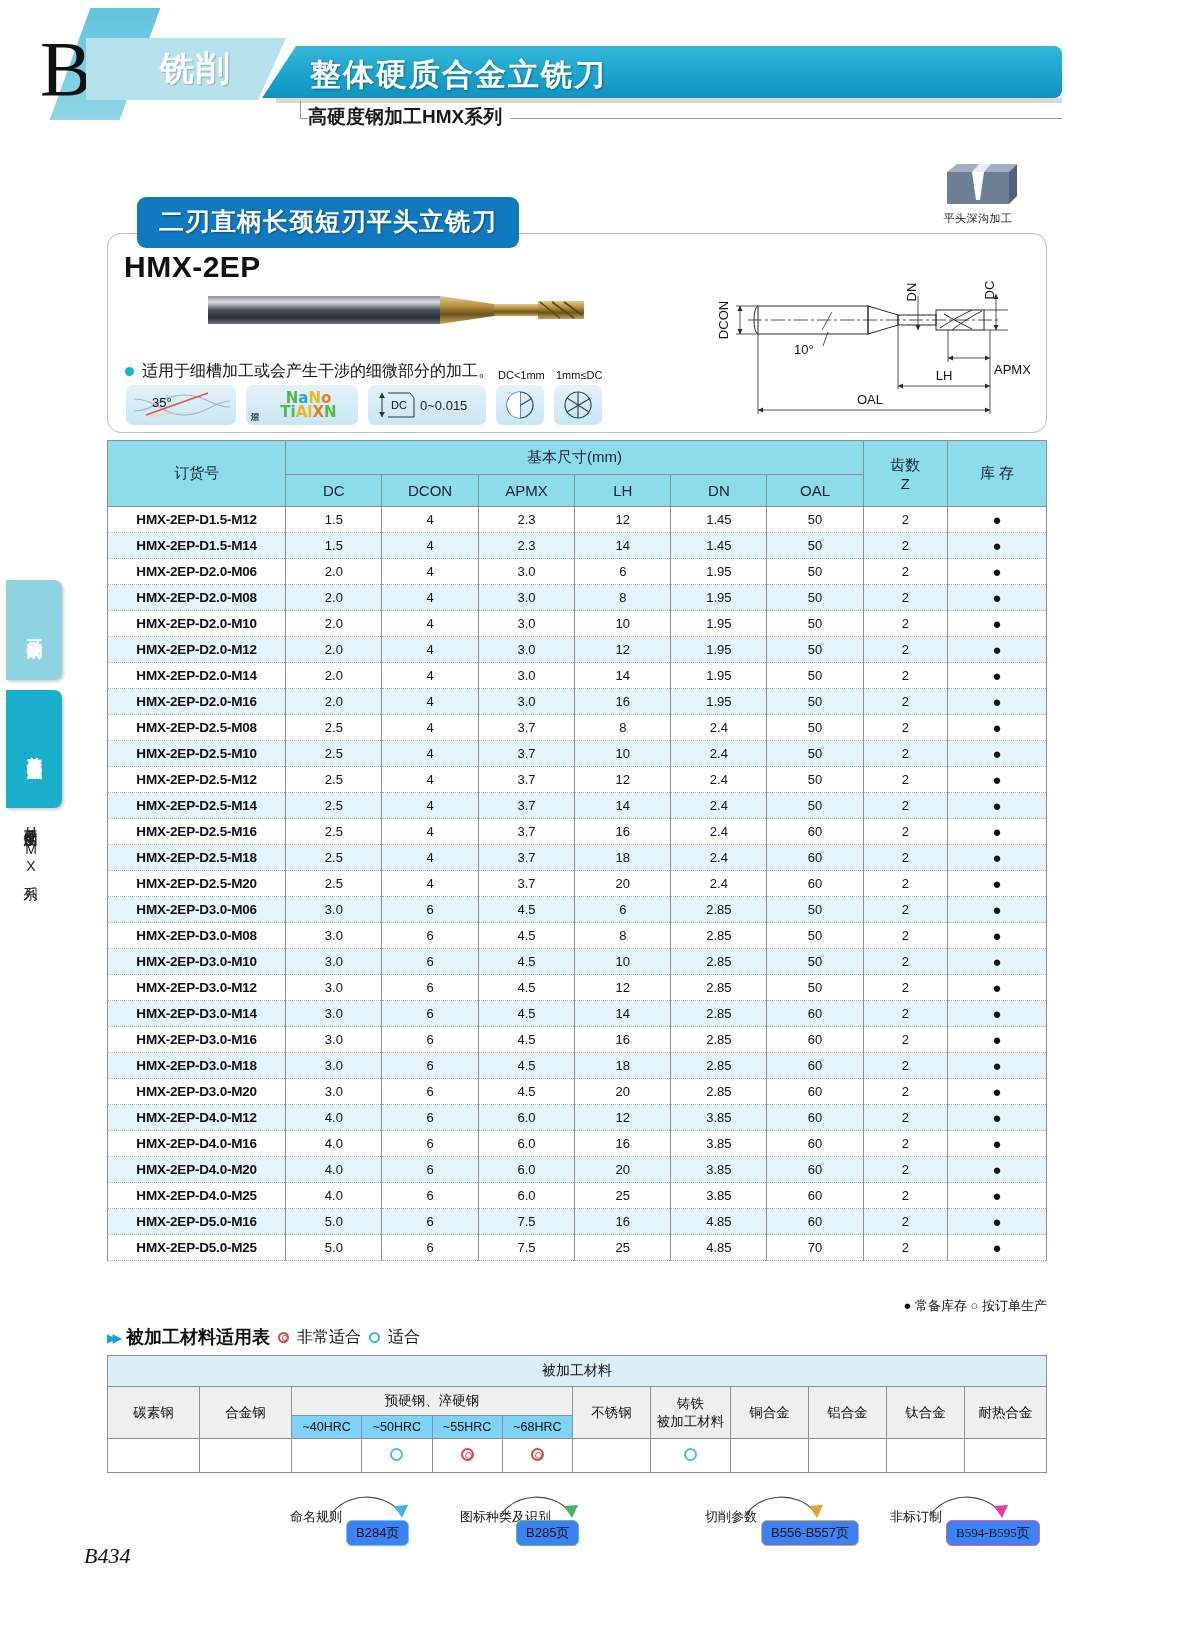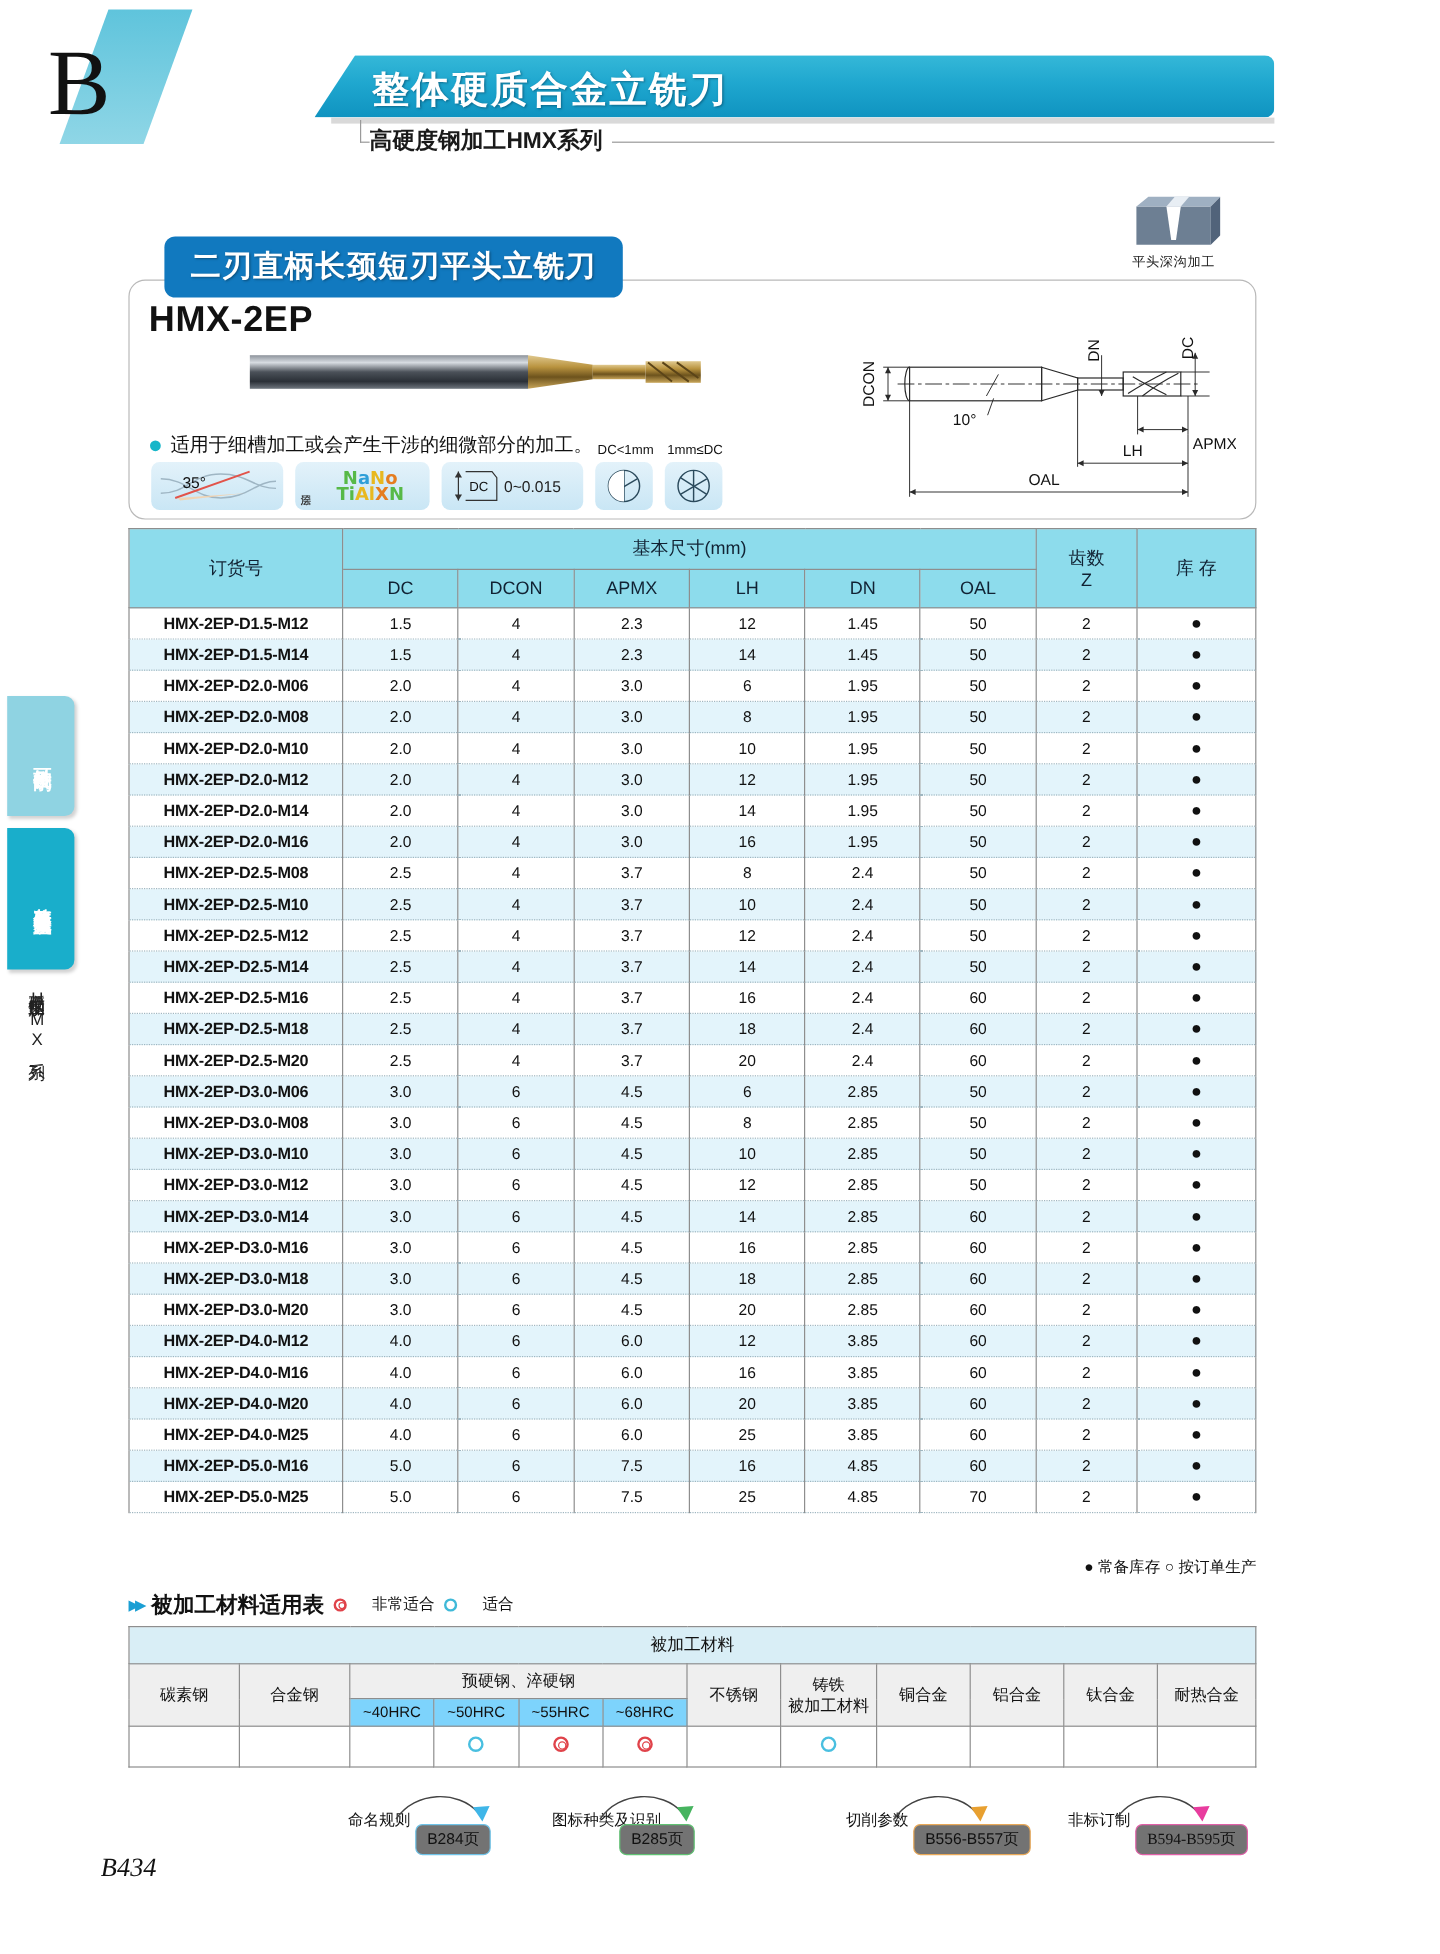--- a/index.html
+++ b/index.html
@@ -164,60 +164,63 @@
     font-size: 13px; color: #111; text-align: right;
   }
 
   
   .mat-head {
     position: absolute; left: 107px; top: 1325px;
     display: flex; align-items: center; gap: 8px;
   }
   .mat-arrows { color: #1a9fd4; font-size: 19px; letter-spacing:-4px; font-weight:bold;}
   .mat-title { font-size: 18px; font-weight: bold; color: #111; }
-  .mat-legend { font-size: 13px; color: #111; display:flex; align-items:center; gap:21px; }
+  .mat-legend { font-size: 16px; color: #111; display:flex; align-items:center; gap:8px; }
   .sym-dbl { display:inline-block; width:11px;height:11px;border-radius:50%;border:2px solid #e0434a; position:relative; }
   .sym-dbl::after{content:"";position:absolute;left:1.5px;top:1.5px;width:4px;height:4px;border-radius:50%;border:1px solid #e0434a;}
   .sym-o { display:inline-block;width:11px;height:11px;border-radius:50%;border:2px solid #3fb9d8; }
 
   .mtbl { position: absolute; left: 107px; top: 1355px; width: 940px; border-collapse: collapse; }
   .mtbl th, .mtbl td { border: 1px solid #8e8e8e; text-align: center; font-weight: normal; color:#111; }
   .mtbl .top { background: #d9eef6; font-size: 14px; padding: 6px; }
   .mtbl .hd { background: #efefef; font-size: 13.5px; padding: 5px 2px; }
   .mtbl .sub { background: #7dd3fc; font-size: 12.5px; padding: 4px 2px; }
   .mtbl td.val { height: 34px; background: #fff; }
   .ring-red { display:inline-block;width:13px;height:13px;border-radius:50%;border:2px solid #e0434a;position:relative;}
   .ring-red::after{content:"";position:absolute;left:2px;top:2px;width:5px;height:5px;border-radius:50%;border:1px solid #e0434a;}
   .ring-blue { display:inline-block;width:13px;height:13px;border-radius:50%;border:2px solid #49bfe0;}
 
   
   .refs { position: absolute; left: 290px; top: 1490px; width: 760px; height: 70px; }
   .ref { position: absolute; font-size: 13px; color: #111; }
   .ref-label { position:absolute; white-space: nowrap; }
   .ref-pill {
     position: absolute; border-radius: 6px; padding: 3px 9px;
-    font-size: 13px; white-space: nowrap; background: #737373;
+    font-size: 13px; white-space: nowrap; background: #3b82f6;
   }
   .pill-b { border: 1px solid #6fc3e8; }
   .pill-g { border: 1px solid #61c274; }
   .pill-o { border: 1px solid #e8a857; }
   .pill-p { border: 1px solid #e060a8; font-family: Liberation Serif, serif; }
 
   .footer-page {
     position: absolute; left: 84px; top: 1543px;
     font-family: "Liberation Serif", "DejaVu Serif", serif;
     font-style: italic; font-size: 22px; color: #111;
   }
 </style>
 </head>
 <body>
 
 <div class="header">
   <div class="hdr-slash"></div>
   <div class="hdr-letter">B</div>
+  <div class="hdr-cat">
+    <span>铣削</span>
+  </div>
   <div class="hdr-bar-shadow"></div>
   <div class="hdr-bar">
     <span>整体硬质合金立铣刀</span>
   </div>
   <div class="hdr-sub-tick"></div>
   <div class="hdr-sub-rule"></div>
   <div class="hdr-sub">高硬度钢加工HMX系列</div>
 </div>
 
 <div class="app-icon">

